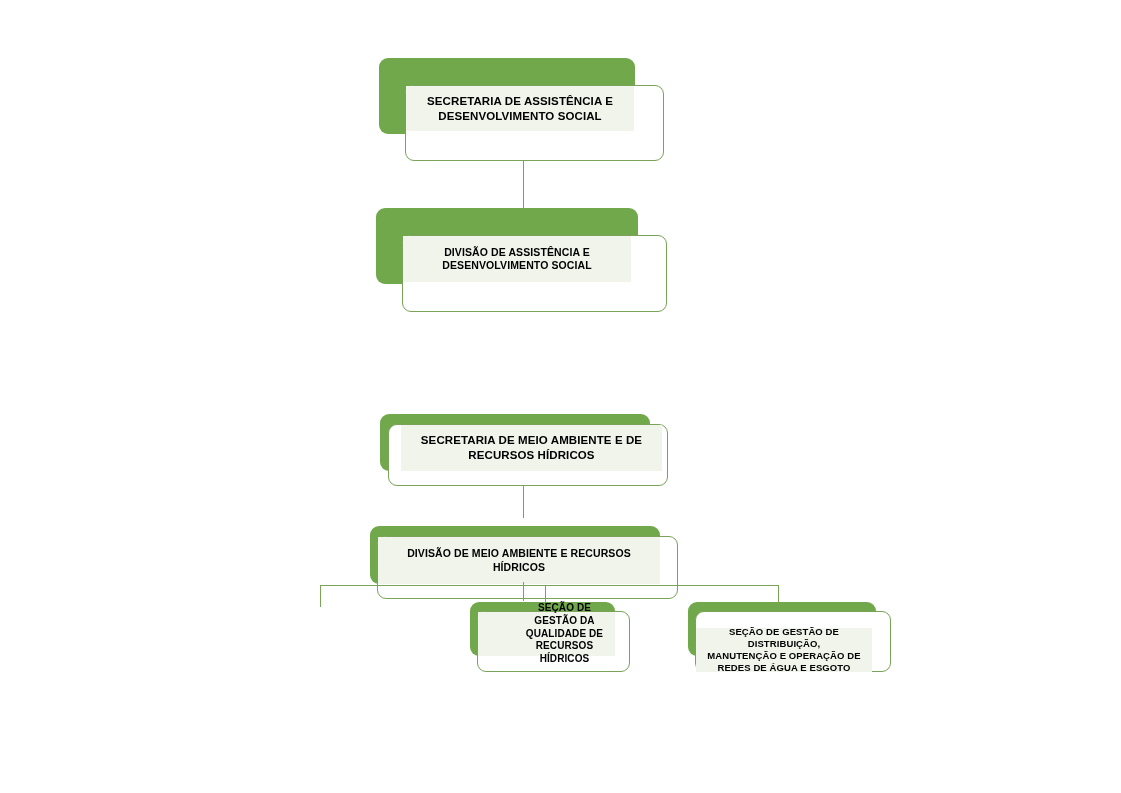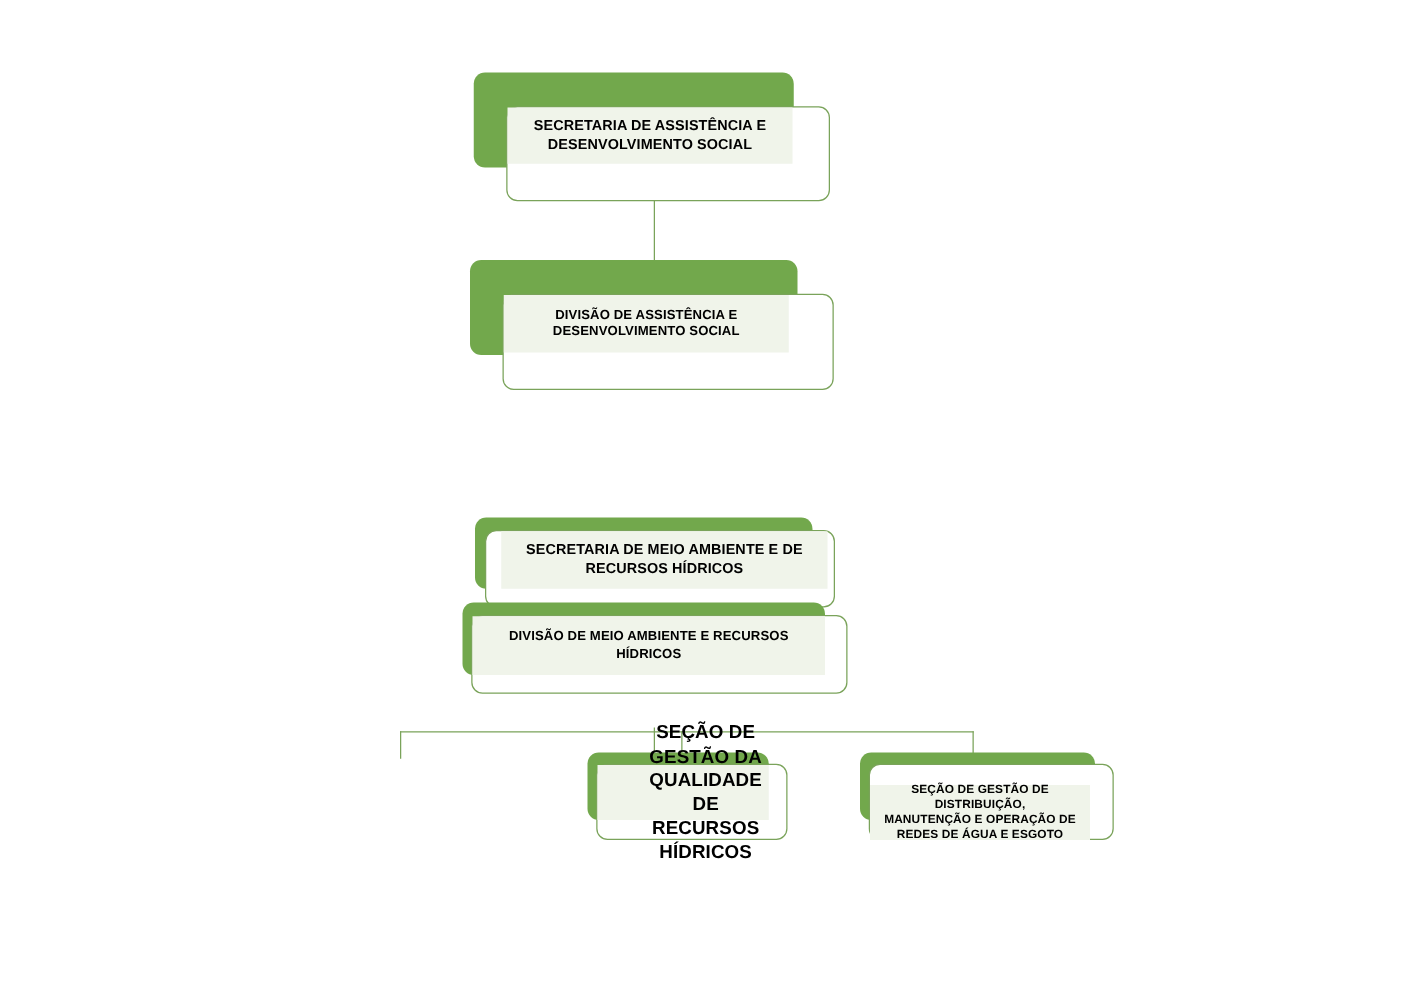--- a/index.html
+++ b/index.html
@@ -94,41 +94,41 @@
 
   <div class="node" style="left:380px; top:414px; width:288px; height:72px;">
     <div class="slab" style="left:0px; top:0px; width:270px; height:57px;"></div>
     <div class="card" style="left:8px; top:10px; width:280px; height:62px;"></div>
     <div class="band" style="left:21px; top:11px; width:261px; height:46px;">
       <div class="label" style="font-size:11.5px; width:266px;">SECRETARIA DE MEIO AMBIENTE E DE
 RECURSOS HÍDRICOS</div>
     </div>
   </div>
 
-  <div class="node" style="left:370px; top:482px; width:288px; height:73px;">
+  <div class="node" style="left:370px; top:526px; width:288px; height:73px;">
     <div class="slab" style="left:0px; top:0px; width:290px; height:58px;"></div>
     <div class="card" style="left:7px; top:10px; width:301px; height:63px;"></div>
     <div class="band" style="left:8px; top:11px; width:282px; height:47px;">
       <div class="label" style="font-size:10.5px; width:287px;">DIVISÃO DE MEIO AMBIENTE E RECURSOS
 HÍDRICOS</div>
     </div>
   </div>
 
   <div class="conn conn-v" style="left:523px; top:582px; height:19px;"></div>
   <div class="conn conn-h" style="left:320px; top:585px; width:459px;"></div>
   <div class="conn conn-v" style="left:320px; top:585px; height:22px;"></div>
   <div class="conn conn-v" style="left:545px; top:585px; height:22px;"></div>
   <div class="conn conn-v" style="left:778px; top:585px; height:22px;"></div>
 
 
   <div class="node" style="left:470px; top:602px; width:160px; height:70px;">
     <div class="slab" style="left:0px; top:0px; width:145px; height:54px;"></div>
     <div class="card" style="left:7px; top:9px; width:153px; height:61px;"></div>
     <div class="band" style="left:8px; top:10px; width:137px; height:44px;">
-      <div class="label" style="font-size:15px; width:150px;margin-left:36px;">SEÇÃO DE GESTÃO DA
+      <div class="label" style="font-size:10px; width:150px;margin-left:36px;">SEÇÃO DE GESTÃO DA
 QUALIDADE DE RECURSOS
 HÍDRICOS</div>
     </div>
   </div>
 
   <div class="node" style="left:688px; top:602px; width:203px; height:70px;">
     <div class="slab" style="left:0px; top:0px; width:188px; height:54px;"></div>
     <div class="card" style="left:7px; top:9px; width:196px; height:61px;"></div>
     <div class="band" style="left:8px; top:10px; width:176px; height:44px;margin-top:16px;">
       <div class="label" style="font-size:9.5px; width:193px;">SEÇÃO DE GESTÃO DE DISTRIBUIÇÃO,

